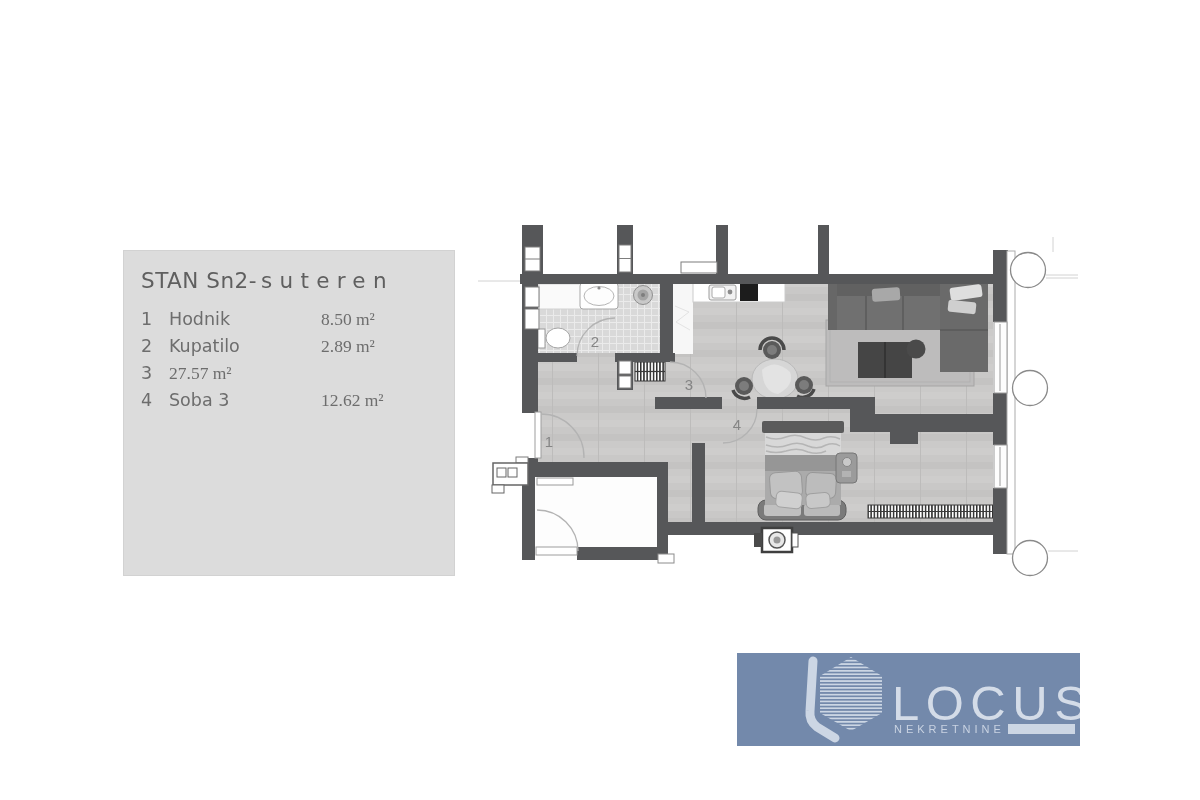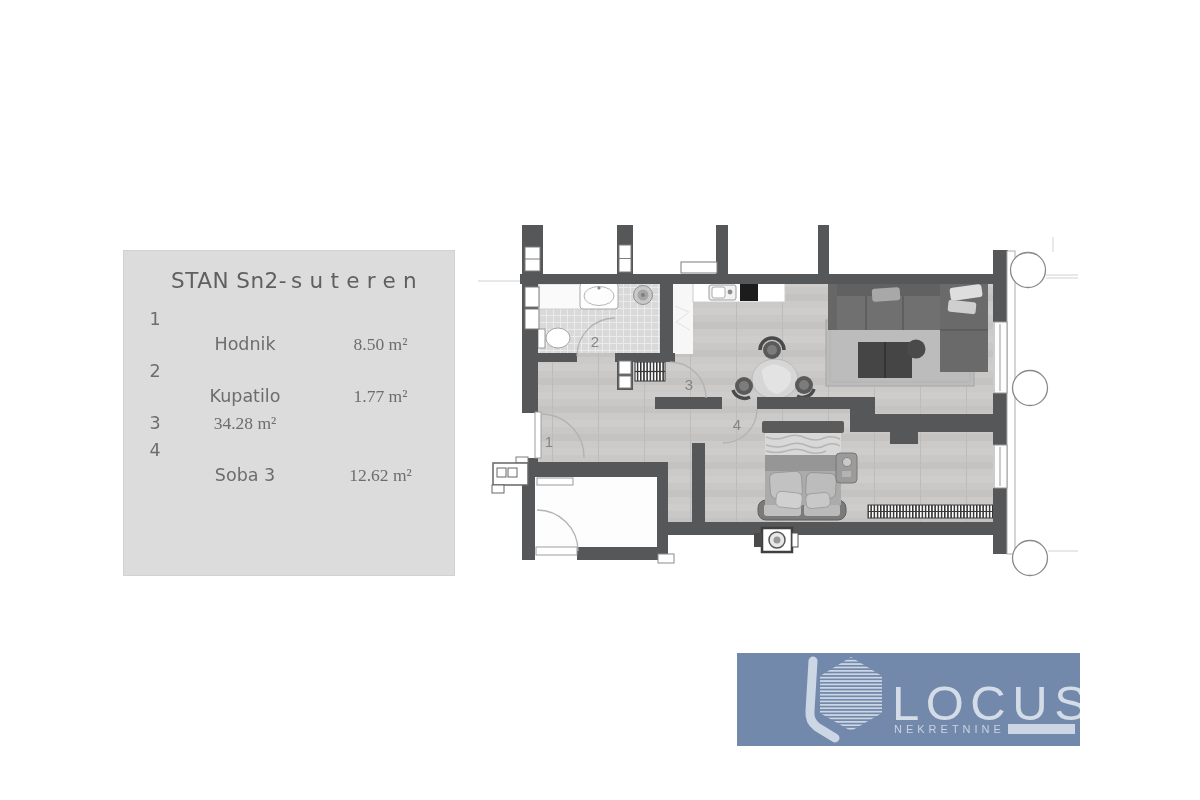--- a/index.html
+++ b/index.html
@@ -1,34 +1,34 @@
 <!DOCTYPE html>
 <html><head>
 <meta charset="utf-8">
 <style>
   html,body{margin:0;padding:0;width:1200px;height:800px;background:#ffffff;overflow:hidden;}
-  .stage{position:relative;width:1200px;height:640px;font-family:"DejaVu Sans",sans-serif;text-align:center;}
+  .stage{position:relative;width:1200px;height:640px;font-family:"DejaVu Sans",sans-serif;}
 
   
   .panel{
     position:absolute;left:123px;top:250px;width:332px;height:326px;
     background:#dcdcdc;border:1px solid #d2d2d2;box-sizing:border-box;
     color:#6d6d6d;
   }
   .panel .title{
     margin:17px 0 14px 17px;font-size:21.5px;color:#5f5f5f;letter-spacing:.5px;white-space:nowrap;
   }
   .panel .title .spaced{letter-spacing:.34em;margin-left:4px;}
   .rows{margin-left:17px;margin-right:14px;}
   .row{
     display:grid;grid-template-columns:28px 152px auto;
     font-size:17.5px;line-height:24px;margin-bottom:3px;color:#6d6d6d;
   }
   .row .num{align-self:start;}
-  .row .rname{white-space:pre-line;margin-top:25px;}
+  .row .rname{white-space:pre-line;}
   .row .area{align-self:end;white-space:nowrap;font-family:Liberation Serif, serif;}
   .row.total{margin-top:84px;}
 
   
   svg.plan{position:absolute;left:0;top:0;width:1200px;height:800px;}
 
   
   svg.logo{position:absolute;left:737px;top:653px;width:343px;height:93px;}
   .logo text{font-family:"Liberation Sans",sans-serif;}
 </style>
@@ -41,25 +41,25 @@
     <div class="title"><span>STAN Sn2-</span><span class="spaced">suteren</span></div>
     <div class="rows">
       <div class="row">
         <span class="num">1</span>
         <span class="rname">Hodnik</span>
         <span class="area">8.50 m²</span>
       </div>
       <div class="row">
         <span class="num">2</span>
         <span class="rname">Kupatilo</span>
-        <span class="area">1.77 m²</span>
+        <span class="area">2.89 m²</span>
       </div>
       <div class="row">
         <span class="num">3</span>
-        <span class="area">34.28 m²</span>
+        <span class="area">27.57 m²</span>
       </div>
       <div class="row">
         <span class="num">4</span>
         <span class="rname">Soba 3</span>
         <span class="area">12.62 m²</span>
       </div>
     </div>
   </section>
 
   <svg class="plan" viewBox="0 0 1200 800" xmlns="http://www.w3.org/2000/svg">

